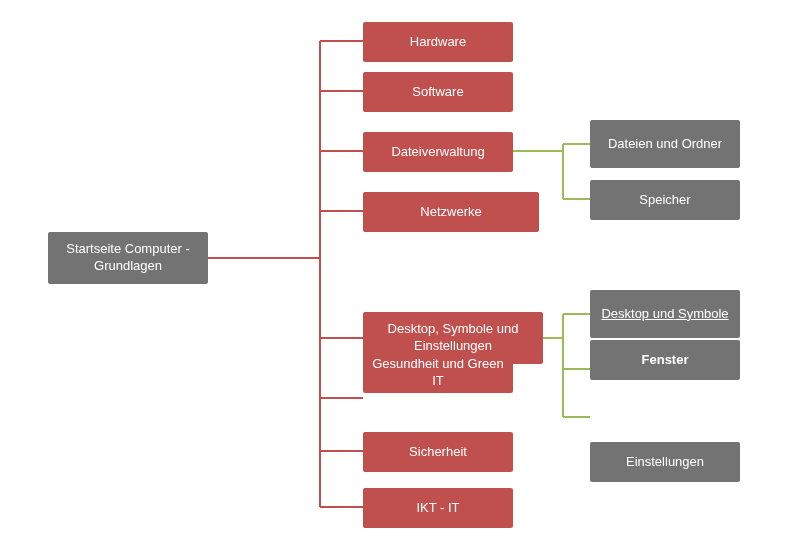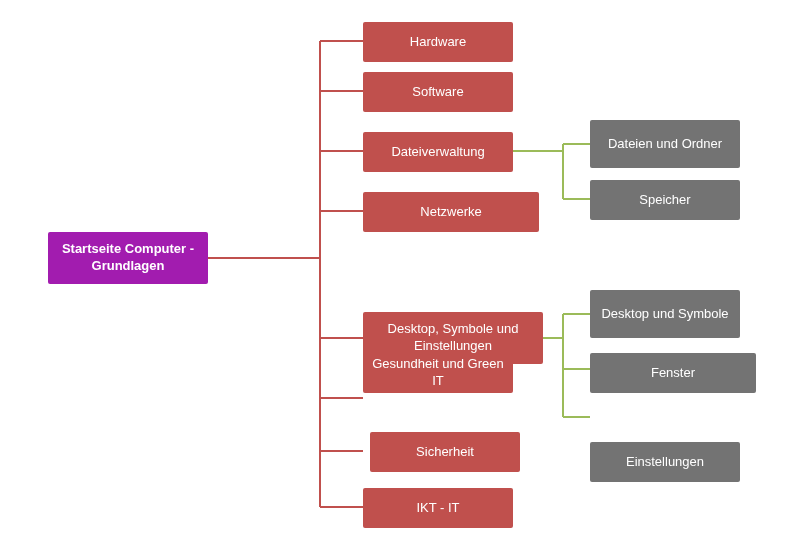--- a/index.html
+++ b/index.html
@@ -26,22 +26,21 @@
       text-align: center;
       font-size: 13px;
       font-weight: normal;
       color: #fff;
       border-radius: 2px;
       padding: 20px 6px;
       line-height: 1.3;
     }
 
     .node-blue {
-      background-color: #a21caf;
-      font-weight: bold;
+      background-color: #737373;
     }
 
     .node-red {
       background-color: #c0504d;
     }
 
     .node-green {
       background-color: #737373;
       color: #fff;
     }
@@ -114,28 +113,28 @@
   <div class="node node-red" style="left:363px; top:132px; width:150px; height:38px;">Dateiverwaltung</div>
 
   <div class="node node-red" style="left:363px; top:192px; width:176px; height:38px;">Netzwerke</div>
 
   <div class="node node-red" style="left:363px; top:312px; width:180px; height:52px;">Desktop, Symbole
 und Einstellungen</div>
 
   <div class="node node-red" style="left:363px; top:353px; width:150px; height:40px;">Gesundheit und
 Green IT</div>
 
-  <div class="node node-red" style="left:363px; top:432px; width:150px; height:38px;margin-left:7px;">Sicherheit</div>
+  <div class="node node-red" style="left:363px; top:432px; width:150px; height:38px;">Sicherheit</div>
 
   <div class="node node-red" style="left:363px; top:488px; width:150px; height:38px;">IKT - IT</div>
 
   <div class="node node-green" style="left:590px; top:120px; width:150px; height:48px;">Dateien und
 Ordner</div>
 
   <div class="node node-green" style="left:590px; top:180px; width:150px; height:38px;">Speicher</div>
 
-  <div class="node node-green" style="left:590px; top:290px; width:150px; height:48px;">Desktop und
+  <div class="node node-green" style="left:590px; top:290px; width:150px; height:48px;text-decoration:underline;">Desktop und
 Symbole</div>
 
-  <div class="node node-green" style="left:590px; top:353px; width:166px; height:38px;">Fenster</div>
+  <div class="node node-green" style="left:590px; top:340px; width:150px; height:38px;font-weight:bold;">Fenster</div>
 
   <div class="node node-green" style="left:590px; top:398px; width:150px; height:38px;margin-top:44px;">Einstellungen</div>
 </div>
 
 </body></html>

